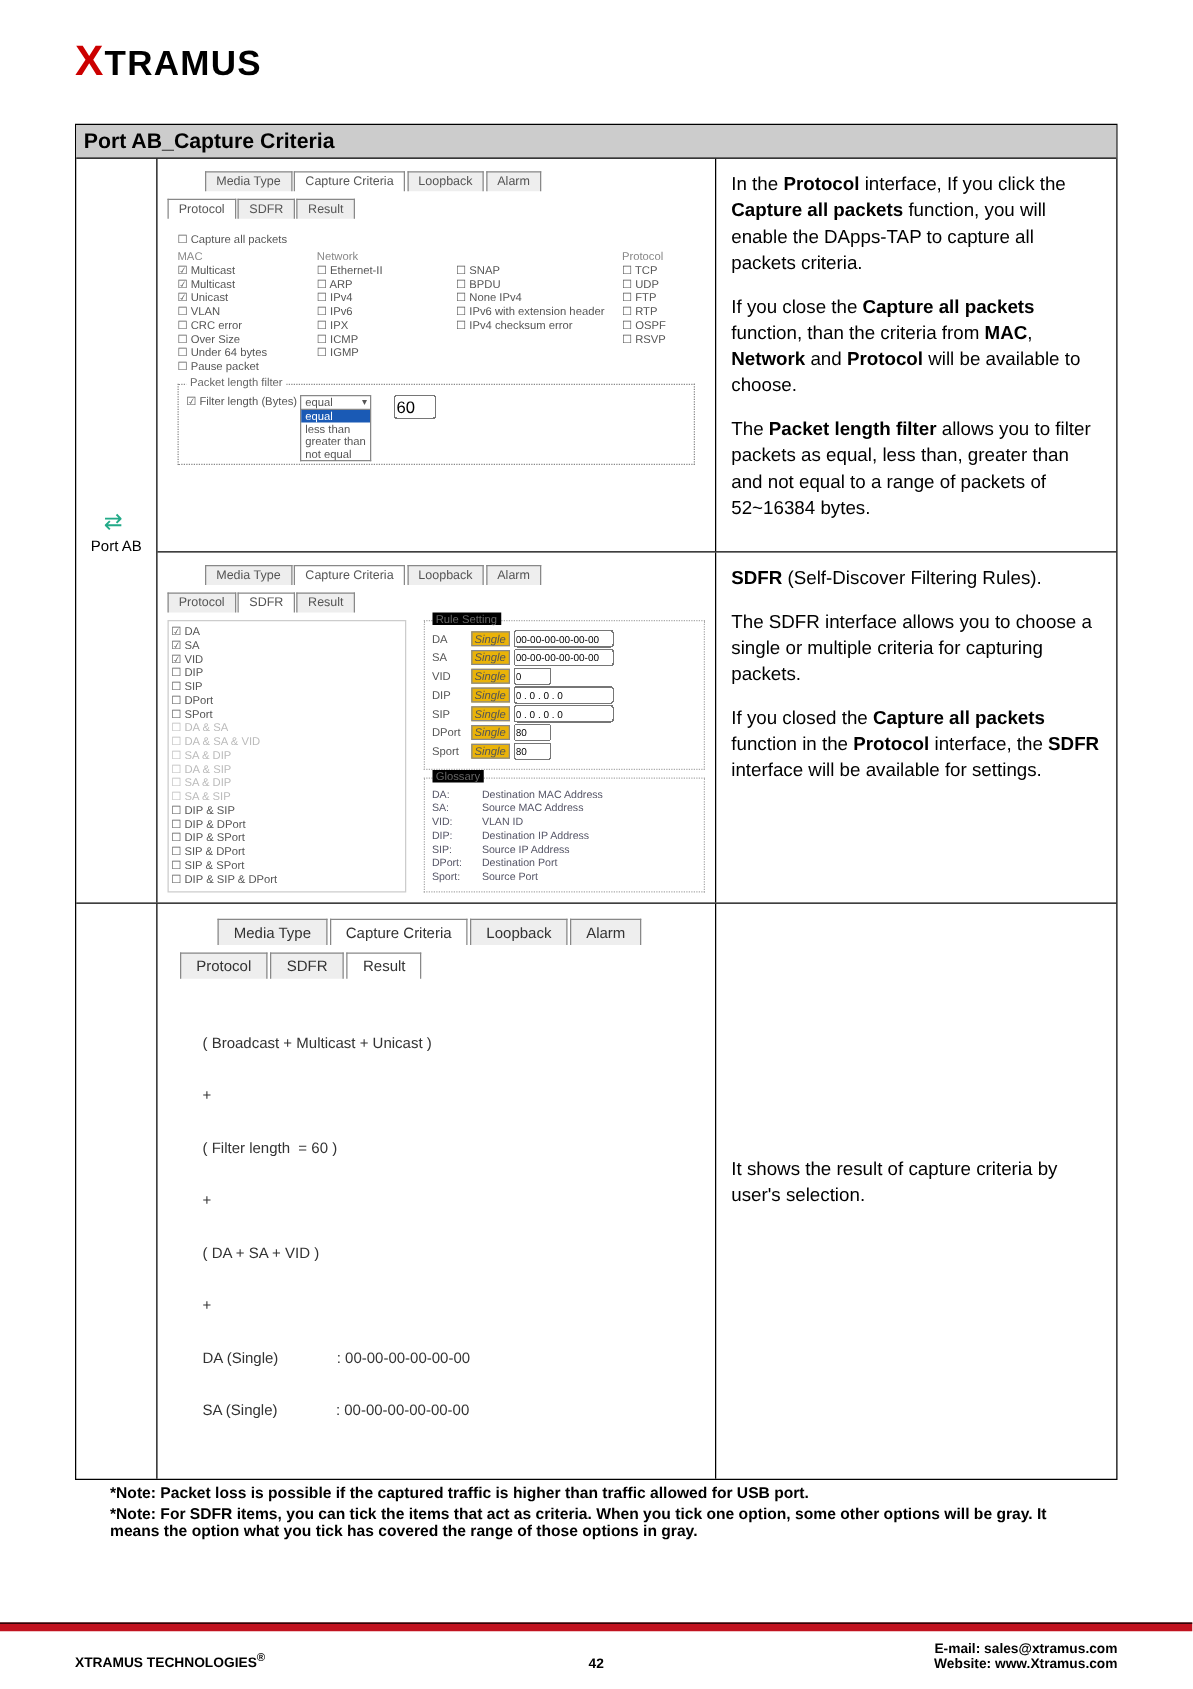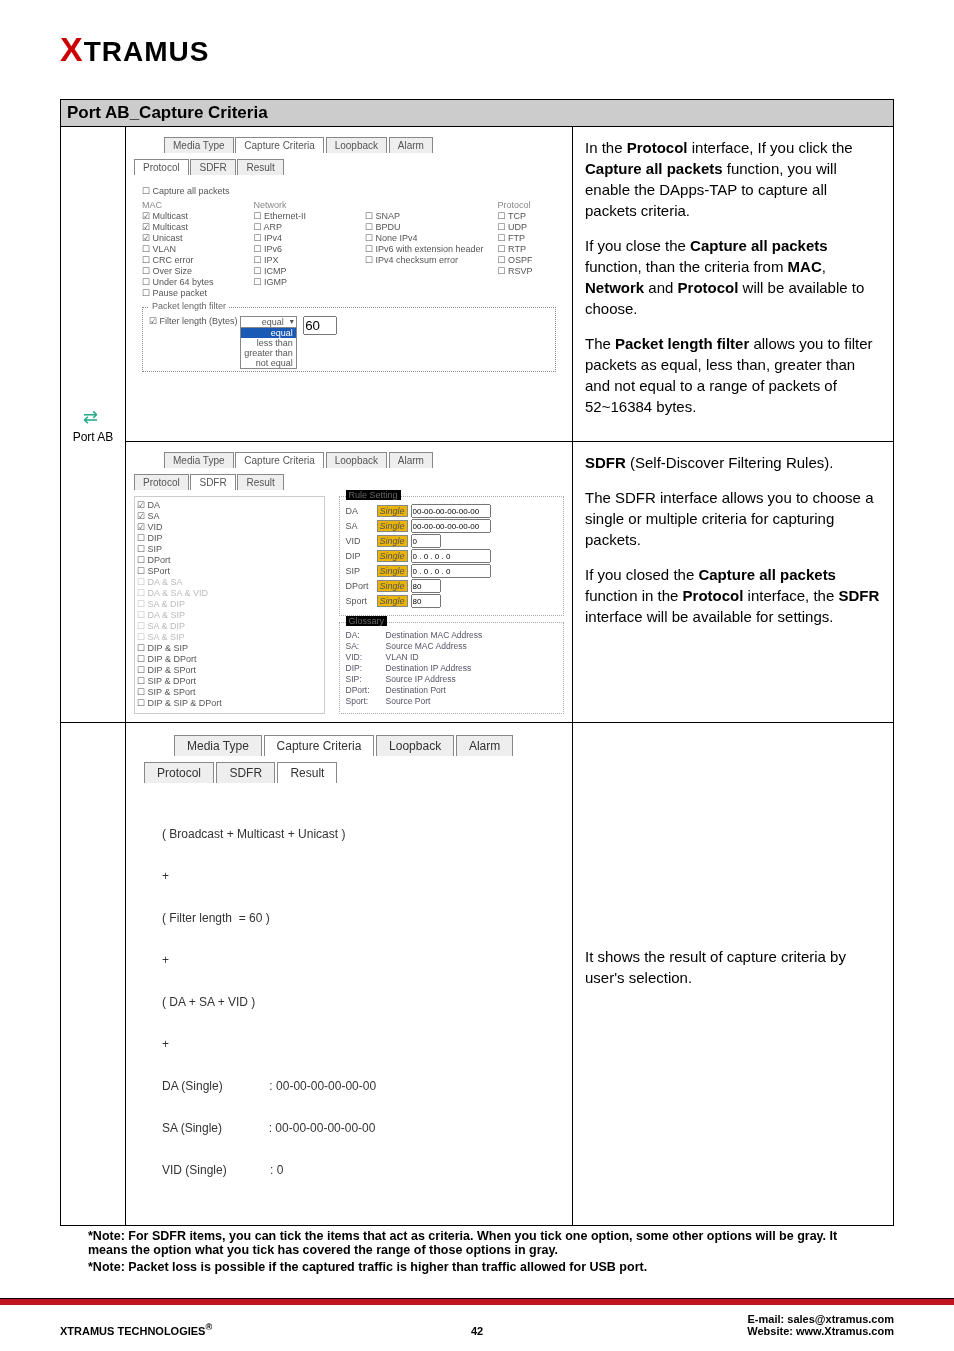--- a/index.html
+++ b/index.html
@@ -37,21 +37,21 @@
   .legend-row { font-size: 8.5px; color: #556; margin: 1px 0; display: flex; }
   .legend-row span:first-child { width: 40px; }
   .result-box { font-family: Arial; font-size: 12px; color: #333; padding: 10px 18px; }
   .result-tabs .tab { font-size: 12px; padding: 3px 12px; }
   .red-bar { position: absolute; bottom: 46px; left: 0; right: 0; height: 7px; background: #c1121f; border-top: 1px solid #000; }
   .footer { position: absolute; bottom: 14px; left: 60px; right: 60px; display: flex; justify-content: space-between; align-items: flex-end; font-size: 11px; font-weight: bold; }
   .footer .center { position: absolute; left: 50%; transform: translateX(-50%); margin-top: 18px; }
   .footer .right { text-align: right; }
   .pkt-filter { border: 1px dotted #888; padding: 8px 6px 2px; margin-top: 8px; position: relative; }
   .pkt-filter .leg { position: absolute; top: -7px; left: 6px; background: #fff; padding: 0 3px; font-size: 9px; color: #666; }
-  .filter-select-wrapper { display: inline-block; vertical-align: top; margin-right: 4px; text-align: right; }
+  .filter-select-wrapper { display: inline-block; vertical-align: top; margin-right: 16px; }
   .filter-select-top { border: 1px solid #888; padding: 0 12px 0 3px; font-size: 9px; background: #fff; position: relative; }
   .filter-select-top::after { content: "▾"; position: absolute; right: 2px; font-size: 8px; }
   .filter-options { border: 1px solid #888; border-top: none; background: #fff; font-size: 9px; }
   .filter-options div { padding: 0 3px; }
   .filter-options div.sel { background: #1a5ab5; color: #fff; }
   .rule-setting { border: 1px dotted #aaa; padding: 6px; position: relative; margin-bottom: 6px; }
   .rule-setting .leg, .glossary .leg { position: absolute; top: -7px; left: 6px; background: #000000; padding: 0 3px; font-size: 9px; color: #666; }
   .glossary { border: 1px dotted #aaa; padding: 6px; position: relative; }
 </style>
 </head>
@@ -281,32 +281,31 @@
         </div>
         <div style="padding:10px 18px; font-family: Arial; color:#333; white-space: pre;">
           <div>( Broadcast + Multicast + Unicast )</div>
           <div>+</div>
           <div>( Filter length  = 60 )</div>
           <div>+</div>
           <div>( DA + SA + VID )</div>
           <div>+</div>
           <div>DA (Single)              : 00-00-00-00-00-00</div>
           <div>SA (Single)              : 00-00-00-00-00-00</div>
-          <div>VID (Single)             : 0</div>
         </div>
       </div>
       <div class="desc-cell" style="display:flex; align-items:center;">
         <p>It shows the result of capture criteria by user's selection.</p>
       </div>
     </div>
 
   </div>
 
+  <div class="note">*Note: Packet loss is possible if the captured traffic is higher than traffic allowed for USB port.</div>
   <div class="note" style="padding-left:28px;">*Note: For SDFR items, you can tick the items that act as criteria. When you tick one option, some other options will be gray. It means the option what you tick has covered the range of those options in gray.</div>
-  <div class="note">*Note: Packet loss is possible if the captured traffic is higher than traffic allowed for USB port.</div>
 
   <div class="red-bar"></div>
   <div class="footer">
     <div><span>XTRAMUS TECHNOLOGIES</span><sup>®</sup></div>
     <div class="center">42</div>
     <div class="right">
       <div><span>E-mail: </span><span>sales@xtramus.com</span></div>
       <div><span>Website:  </span><span>www.Xtramus.com</span></div>
     </div>
   </div>

